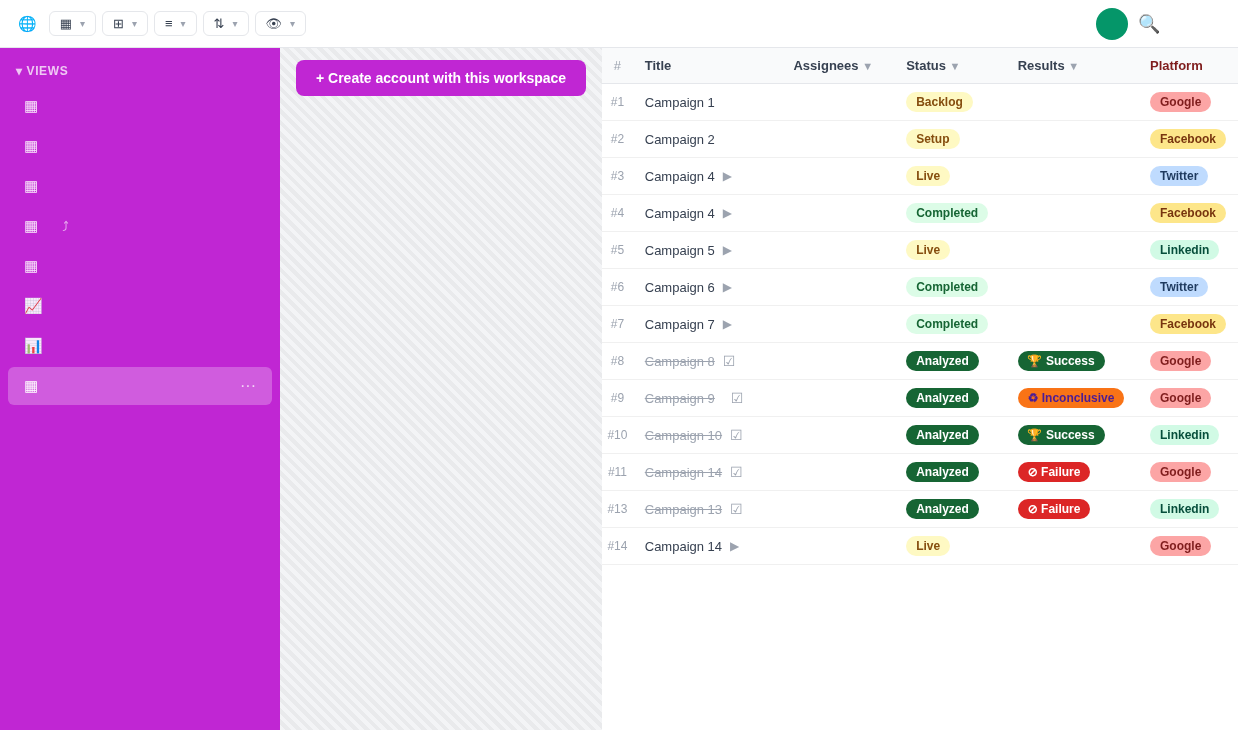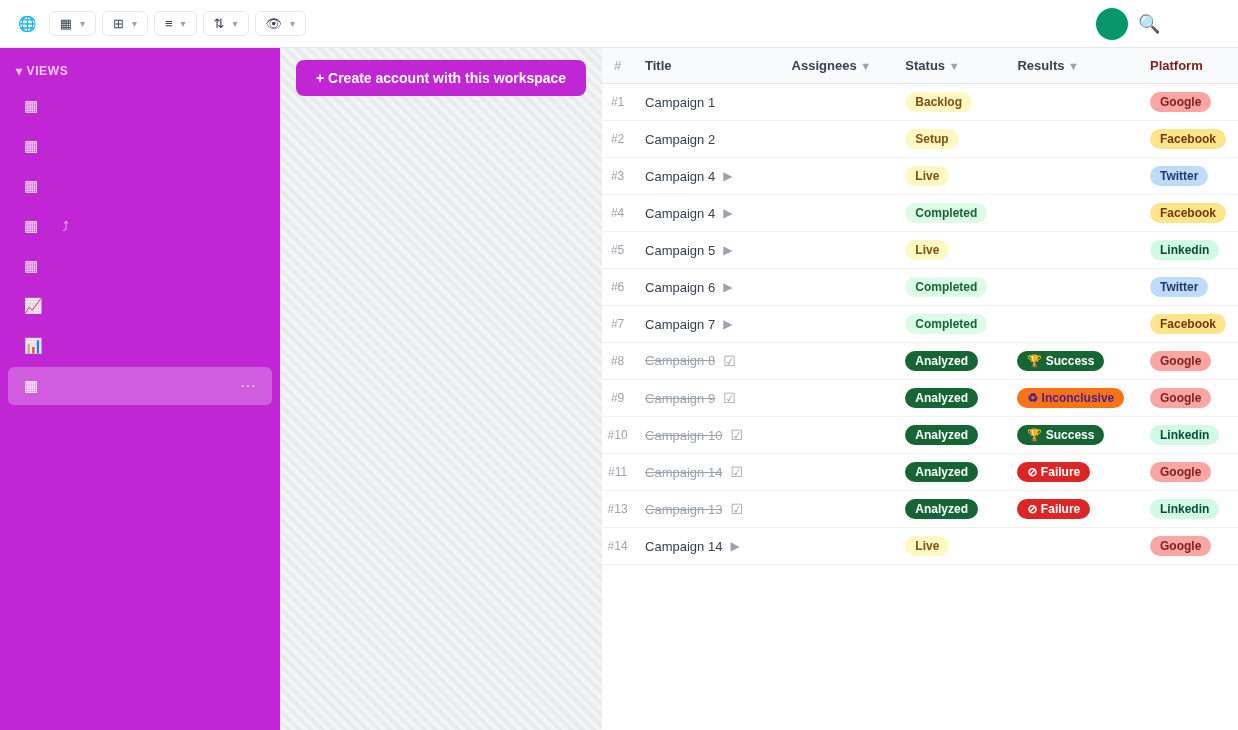--- a/index.html
+++ b/index.html
@@ -224,34 +224,34 @@
                 </div>
               </td>
               <td style="padding: 8px 12px; font-size: 13px; color: rgb(55, 65, 81); vertical-align: middle;"></td>
               <td style="padding: 8px 12px; font-size: 13px; vertical-align: middle;"><span style="display: inline-block; padding: 3px 10px; border-radius: 12px; font-size: 12px; font-weight: 600; white-space: nowrap; background: rgb(220, 252, 231); color: rgb(22, 101, 52);">Completed</span></td>
               <td style="padding: 8px 12px; font-size: 13px; vertical-align: middle;"></td>
               <td style="padding: 8px 12px; font-size: 13px; vertical-align: middle;"><span style="display: inline-block; padding: 3px 10px; border-radius: 12px; font-size: 12px; font-weight: 600; white-space: nowrap; background: rgb(253, 230, 138); color: rgb(120, 53, 15);">Facebook</span></td>
             </tr>
             <tr style="border-bottom: 1px solid rgb(240, 240, 240); cursor: pointer;">
               <td style="color: rgb(156, 163, 175); font-size: 12px; text-align: center; width: 44px; padding: 8px 4px;">#8</td>
               <td style="padding: 8px 12px; font-size: 13px; color: rgb(55, 65, 81); vertical-align: middle;">
-                <div style="display: flex; align-items: flex-start; gap: 8px;">
+                <div style="display: flex; align-items: center; gap: 8px;">
                   <span style="text-decoration: line-through; color: rgb(156, 163, 175);">Campaign 8</span>
                   <span style="color: rgb(156, 163, 175); font-size: 14px; cursor: pointer;">☑</span>
                 </div>
               </td>
               <td style="padding: 8px 12px; font-size: 13px; color: rgb(55, 65, 81); vertical-align: middle;"></td>
               <td style="padding: 8px 12px; font-size: 13px; vertical-align: middle;"><span style="display: inline-block; padding: 3px 10px; border-radius: 12px; font-size: 12px; font-weight: 600; white-space: nowrap; background: rgb(22, 101, 52); color: rgb(255, 255, 255);">Analyzed</span></td>
               <td style="padding: 8px 12px; font-size: 13px; vertical-align: middle;"><span style="display: inline-flex; align-items: center; gap: 4px; padding: 3px 10px; border-radius: 12px; font-size: 12px; font-weight: 600; white-space: nowrap; background: rgb(22, 101, 52); color: rgb(255, 255, 255);">🏆 Success</span></td>
               <td style="padding: 8px 12px; font-size: 13px; vertical-align: middle;"><span style="display: inline-block; padding: 3px 10px; border-radius: 12px; font-size: 12px; font-weight: 600; white-space: nowrap; background: rgb(252, 165, 165); color: rgb(127, 29, 29);">Google</span></td>
             </tr>
             <tr style="border-bottom: 1px solid rgb(240, 240, 240); cursor: pointer;">
               <td style="color: rgb(156, 163, 175); font-size: 12px; text-align: center; width: 44px; padding: 8px 4px;">#9</td>
               <td style="padding: 8px 12px; font-size: 13px; color: rgb(55, 65, 81); vertical-align: middle;">
-                <div style="display: flex; align-items: center; gap: 8px;">
+                <div style="display: flex; align-items: center; gap: 16px;">
                   <span style="text-decoration: line-through; color: rgb(156, 163, 175);">Campaign 9</span>
                   <span style="color: rgb(156, 163, 175); font-size: 14px; cursor: pointer;">☑</span>
                 </div>
               </td>
               <td style="padding: 8px 12px; font-size: 13px; color: rgb(55, 65, 81); vertical-align: middle;"></td>
               <td style="padding: 8px 12px; font-size: 13px; vertical-align: middle;"><span style="display: inline-block; padding: 3px 10px; border-radius: 12px; font-size: 12px; font-weight: 600; white-space: nowrap; background: rgb(22, 101, 52); color: rgb(255, 255, 255);">Analyzed</span></td>
               <td style="padding: 8px 12px; font-size: 13px; vertical-align: middle;"><span style="display: inline-flex; align-items: center; gap: 4px; padding: 3px 10px; border-radius: 12px; font-size: 12px; font-weight: 600; white-space: nowrap; background: rgb(249, 115, 22); color: #4c1d95;">♻ Inconclusive</span></td>
               <td style="padding: 8px 12px; font-size: 13px; vertical-align: middle;"><span style="display: inline-block; padding: 3px 10px; border-radius: 12px; font-size: 12px; font-weight: 600; white-space: nowrap; background: rgb(252, 165, 165); color: rgb(127, 29, 29);">Google</span></td>
             </tr>
             <tr style="border-bottom: 1px solid rgb(240, 240, 240); cursor: pointer;">

